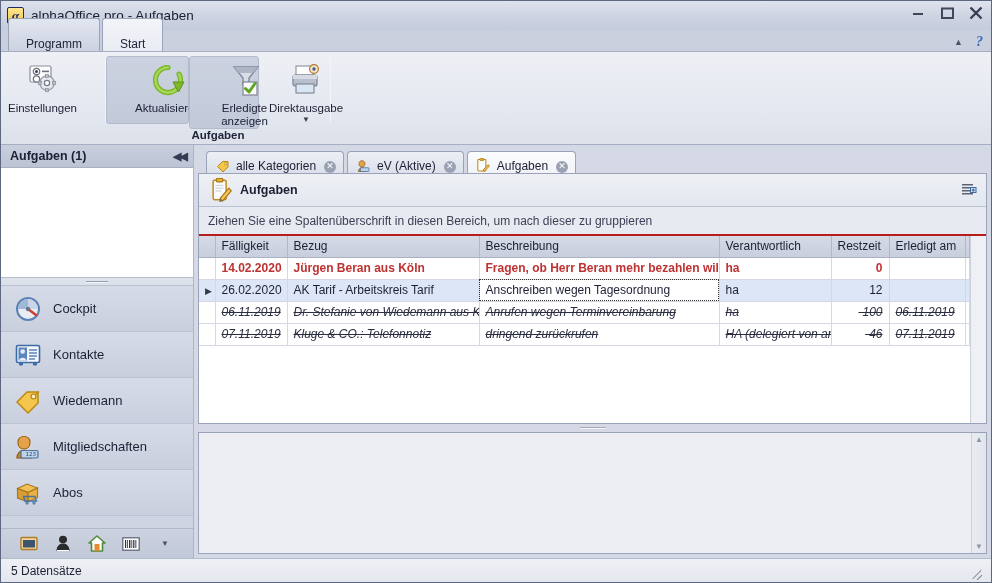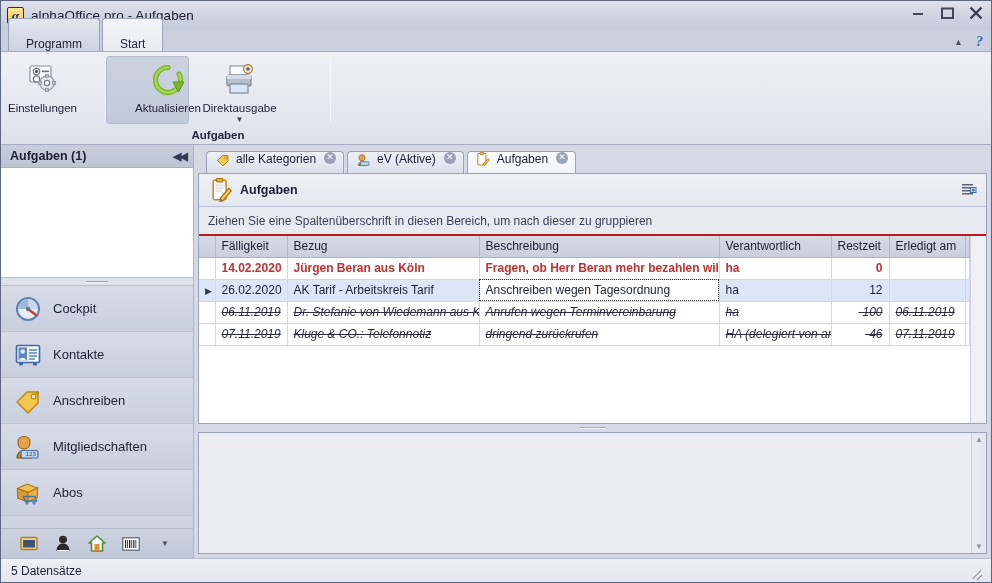--- a/index.html
+++ b/index.html
@@ -255,21 +255,21 @@
   .doc-tabs {
     height: 24px;
     display: flex;
     align-items: flex-end;
     padding-left: 8px;
     flex: none;
   }
   .dtab {
     height: 22px;
     display: flex;
-    align-items: flex-start;
+    align-items: flex-end;
     gap: 6px;
     padding: 0 7px 0 8px;
     border: 1px solid #9aa3ba;
     border-bottom: none;
     border-radius: 4px 4px 0 0;
     background: linear-gradient(to bottom, #eceff5, #dbe0ea);
     font-size: 12px;
     color: #1d1f33;
     margin-right: 3px;
   }
@@ -500,20 +500,31 @@
           <span class="ico">
             <svg width="36" height="36" viewBox="0 0 36 36">
               <path d="M18 5.5 a12.5 12.5 0 1 0 11 6.6" fill="none" stroke="#7db82b" stroke-width="5.2" stroke-linecap="round"></path>
               <path d="M18 5.5 a12.5 12.5 0 1 0 11 6.6" fill="none" stroke="#a9d95c" stroke-width="2.2" stroke-linecap="round"></path>
               <path d="M23 20 L34 20 L28.5 30 Z" fill="#7db82b" stroke="#5e9220" stroke-width="1"></path>
             </svg>
           </span>
           <span class="lbl">Aktualisieren</span>
         </div>
 
+        <div class="rib-btn toggled" style="width:70px;">
+          <span class="ico">
+            <svg width="36" height="36" viewBox="0 0 36 36">
+              <path d="M7 5 H31 L22 16 V27 L16 23 V16 Z" fill="#d8dde6" stroke="#7d8494" stroke-width="1.3"></path>
+              <path d="M7 5 H31 L26 11 H12 Z" fill="#aeb6c6"></path>
+              <rect x="16" y="20" width="14" height="13" fill="#fbfbfc" stroke="#7d8494" stroke-width="1.2"></rect>
+              <path d="M18.5 26.5 L22 30 L28 21.5" fill="none" stroke="#5ea524" stroke-width="3" stroke-linecap="round" stroke-linejoin="round"></path>
+            </svg>
+          </span>
+          <span class="lbl">Erledigte anzeigen</span>
+        </div>
 
         <div class="group-sep" style="margin:6px 4px 22px 4px;"></div>
 
         <div class="rib-btn">
           <span class="ico">
             <svg width="36" height="36" viewBox="0 0 36 36">
               <rect x="8" y="4" width="17" height="9" fill="#fdfdfd" stroke="#8b8f9c" stroke-width="1.1"></rect>
               <rect x="5" y="13" width="24" height="11" rx="2" fill="#b9c0cd" stroke="#7a8191" stroke-width="1.2"></rect>
               <rect x="5" y="13" width="24" height="4" fill="#d6dbe4"></rect>
               <rect x="8" y="22" width="18" height="9" fill="#d9e6f4" stroke="#7a8191" stroke-width="1.1"></rect>
@@ -579,21 +590,21 @@
         </div>
 
         <div class="nav-item">
           <span class="nico">
             <svg width="28" height="28" viewBox="0 0 28 28">
               <path d="M3 15 L13 5 L24 5 L24 16 L14 26 Z" fill="#f4c64e" stroke="#bb8a14" stroke-width="1.5" stroke-linejoin="round"></path>
               <circle cx="19.5" cy="9.5" r="2.4" fill="#fdf2cd" stroke="#bb8a14" stroke-width="1.3"></circle>
               <path d="M21.5 7.5 L25 4.5" stroke="#bb8a14" stroke-width="1.4"></path>
             </svg>
           </span>
-          <span>Anschreiben</span>
+          <span>Wiedemann</span>
         </div>
 
         <div class="nav-item">
           <span class="nico">
             <svg width="28" height="28" viewBox="0 0 28 28">
               <path d="M10 3.5 c4.2 0 6 2.6 6 6 0 3.6-2.3 6.5-6 6.5 s-6-2.9-6-6.5c0-3.4 1.8-6 6-6Z" fill="#e4a34a" stroke="#9c6415" stroke-width="1.2"></path>
               <path d="M3 25 c0-5 3.4-7.6 7-7.6 s7 2.6 7 7.6Z" fill="#c9862f" stroke="#8a5712" stroke-width="1.2"></path>
               <rect x="7" y="17.5" width="17" height="7.5" rx="1.4" fill="#bcd3ea" stroke="#4c719f" stroke-width="1.2"></rect>
               <text x="11.5" y="23" font-family="DejaVu Sans" font-size="5.5" fill="#2f4768">123</text>
             </svg>

